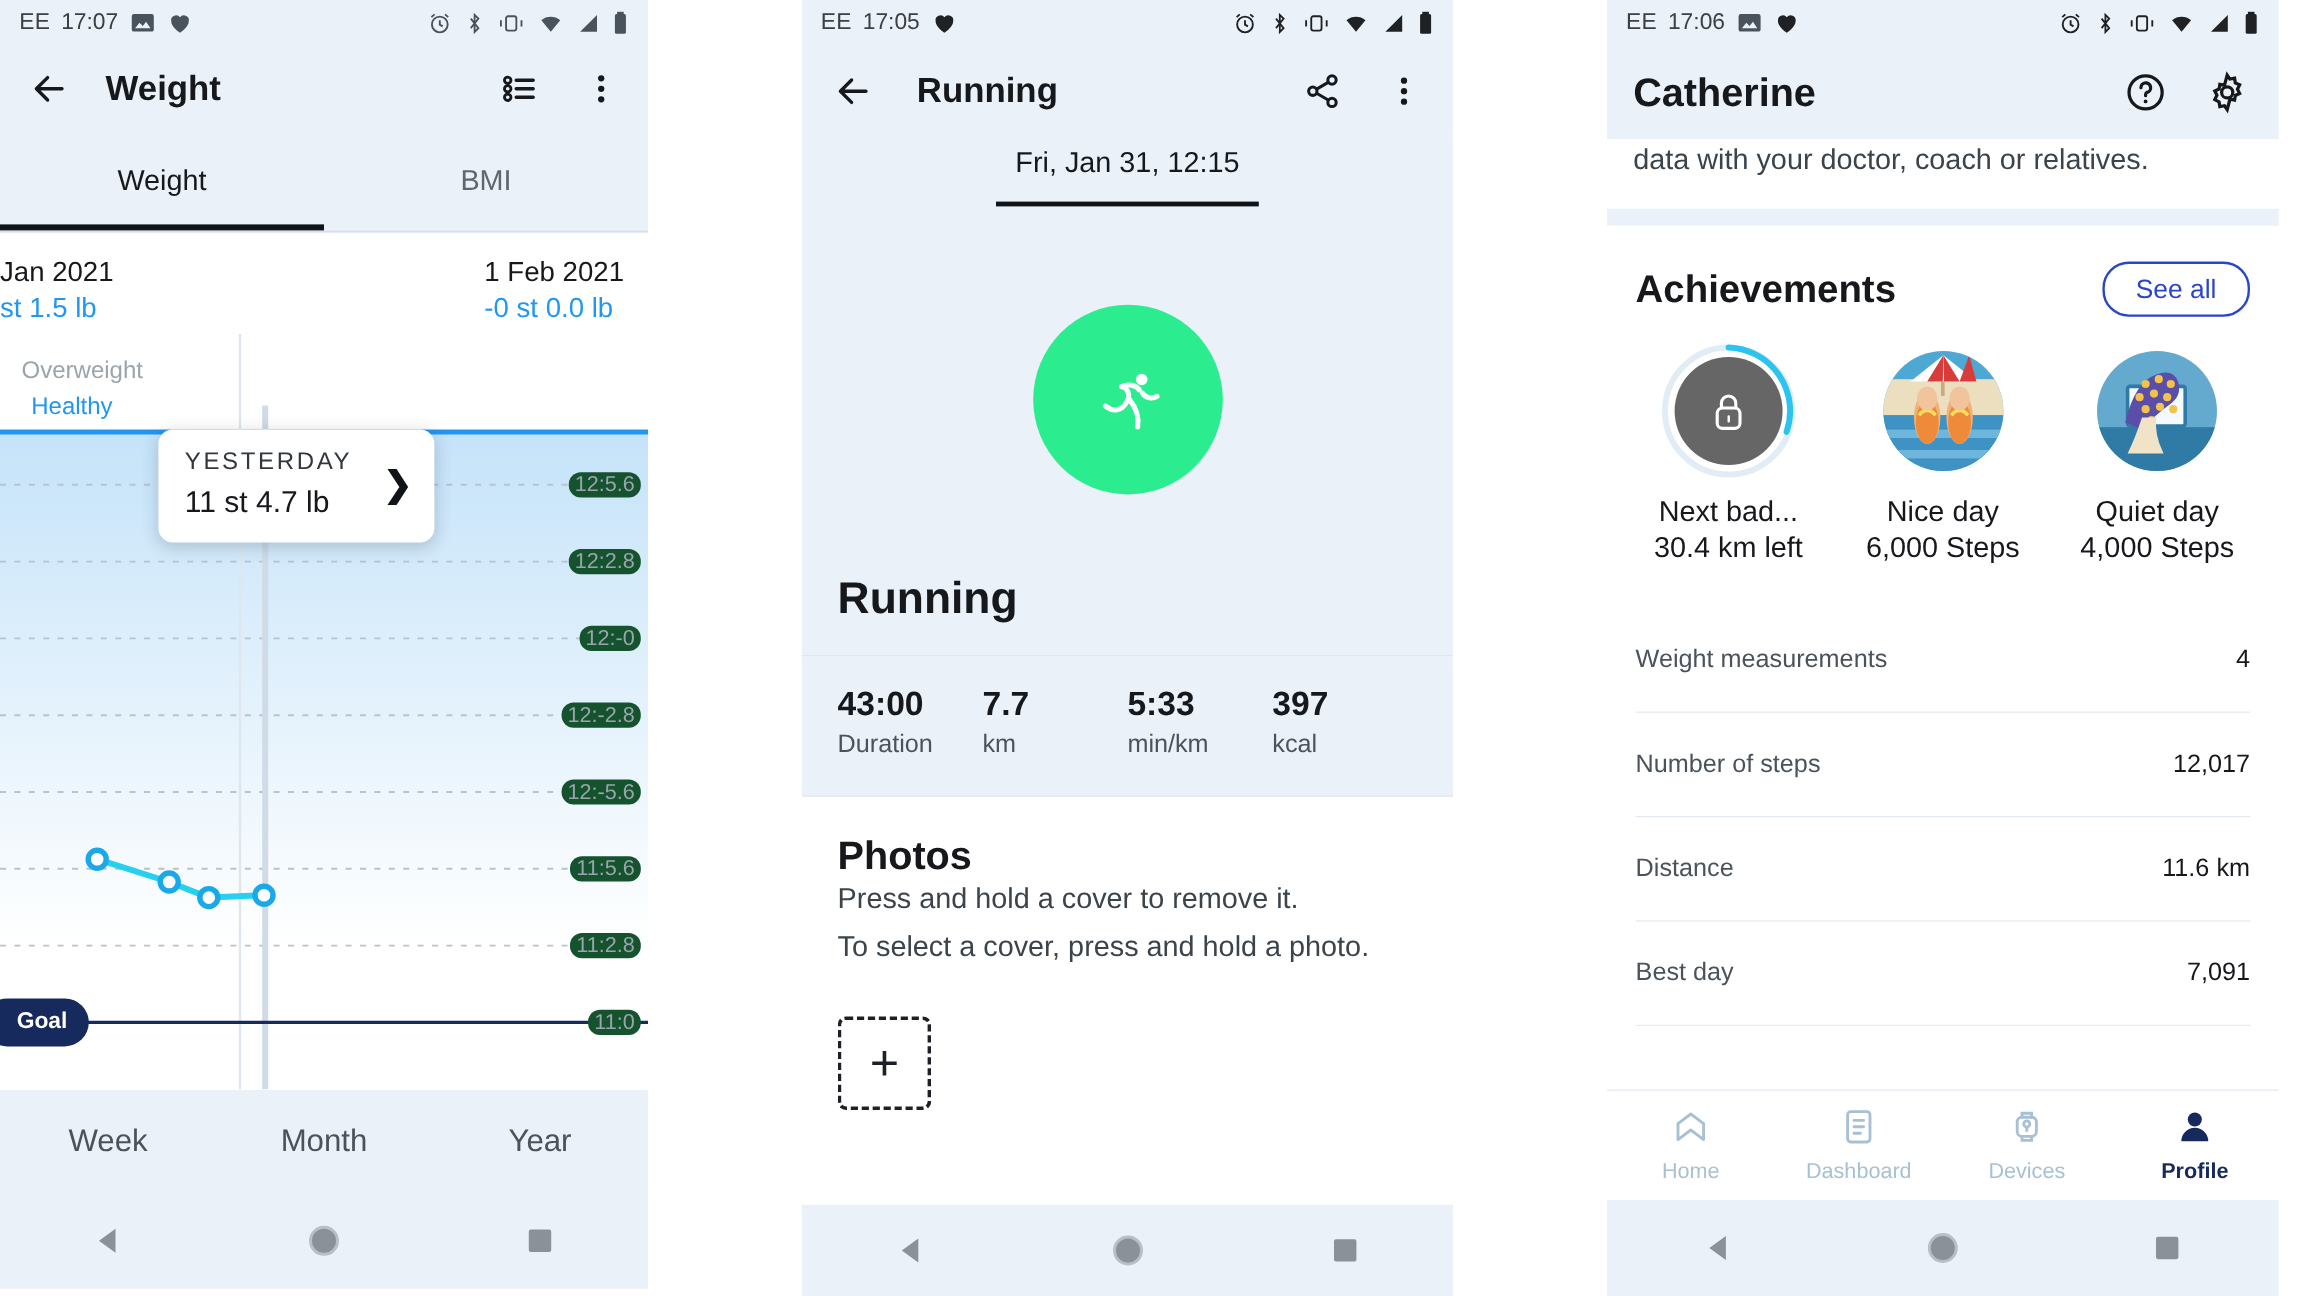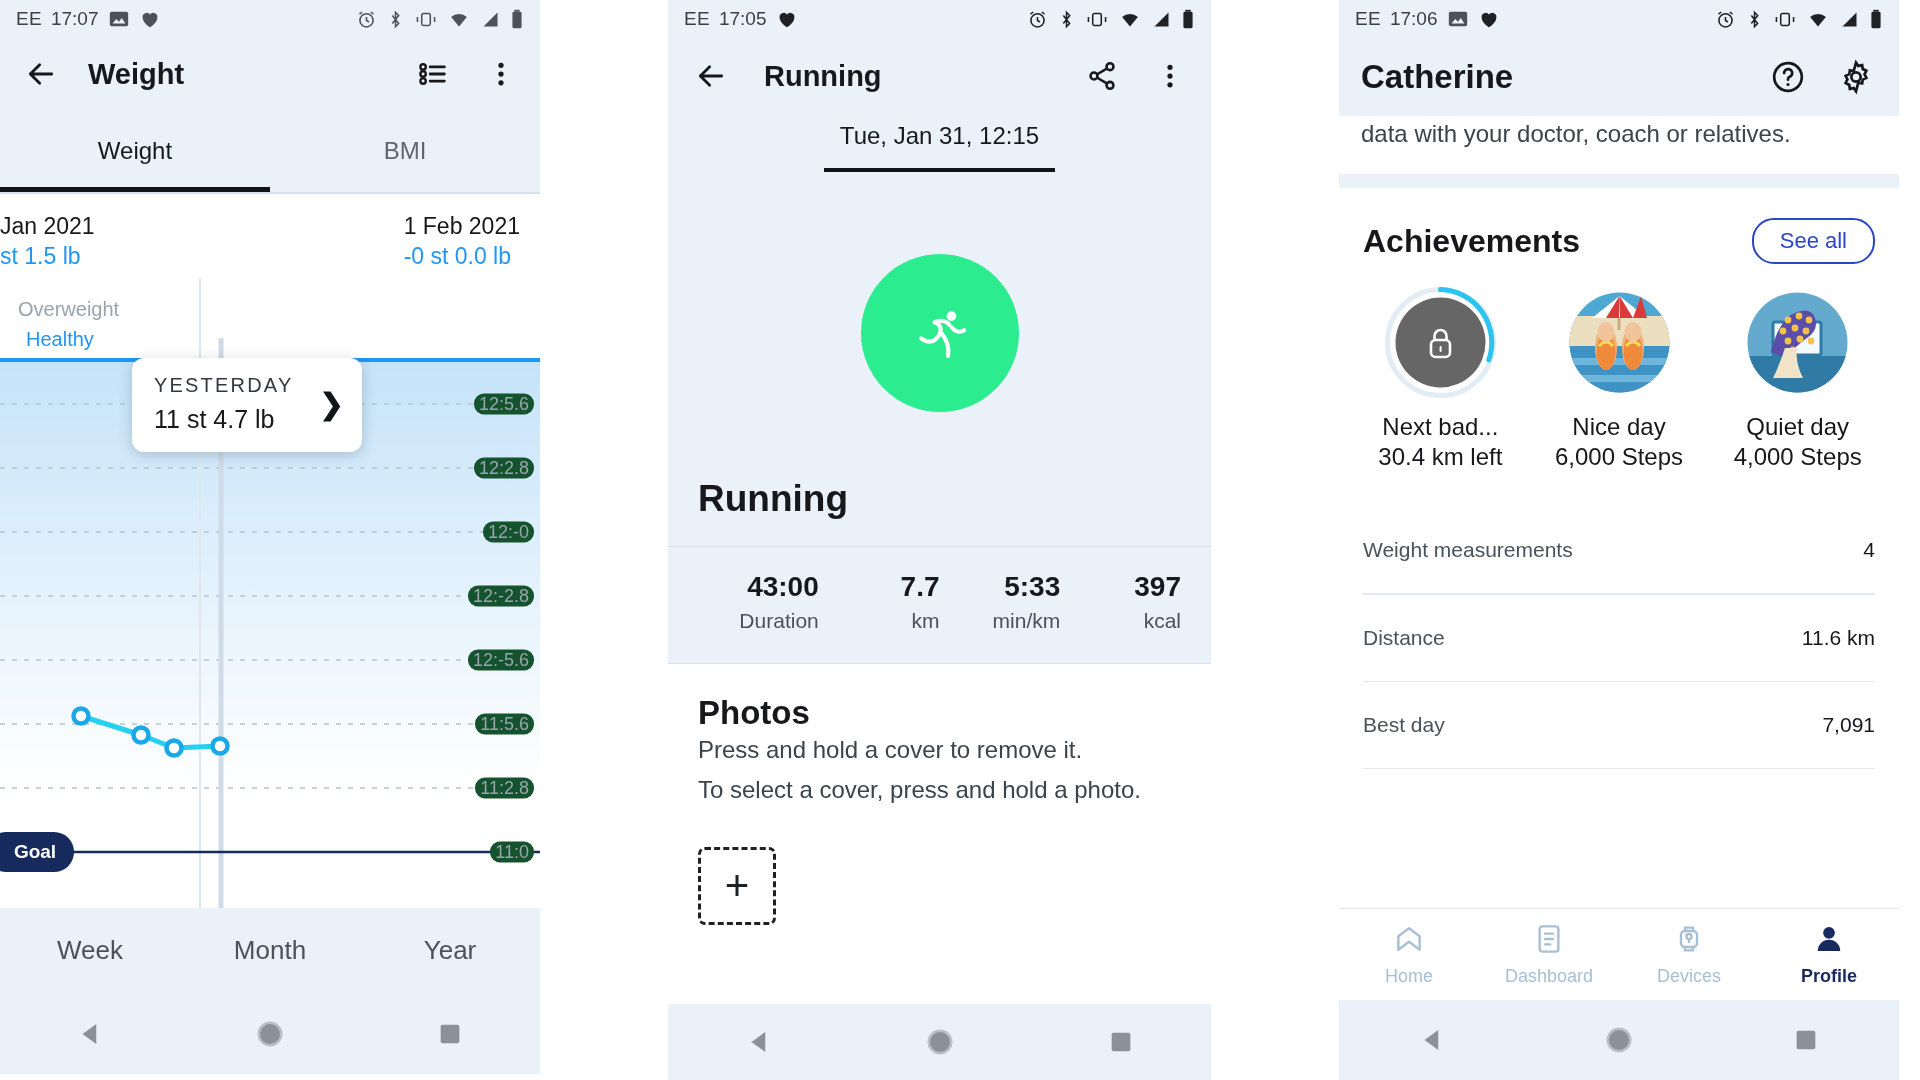--- a/index.html
+++ b/index.html
@@ -89,21 +89,21 @@
   
   .date-row { background: #eaf1f8; height: 74px; display:flex; align-items:flex-start; justify-content:center; }
   .date-tab { position: relative; font-size: 24px; color: #16181b; padding: 8px 18px 22px; cursor: pointer; }
   .date-tab::after { content:""; position:absolute; left:2px; right:2px; bottom:0; height:4px; background:#101418; }
   .hero { height: 290px; display: flex; align-items: center; justify-content: center; background:#eaf1f8; }
   .hero-circle { width: 158px; height: 158px; border-radius: 50%; background: #2bed8f;
                  display: flex; align-items: center; justify-content: center; }
   .act-title { font-size: 37px; font-weight: bold; color: #16181b; padding: 0 30px 26px; background:#eaf1f8; }
   .stat-divider { height: 1px; background: #d6e0ea; }
   .stats { display: flex; padding: 24px 30px 30px; background:#eaf1f8; }
-  .stat { flex: 1; text-align: right; }
+  .stat { flex: 1; text-align: left; }
   .stat .v { font-size: 28px; font-weight: bold; color: #16181b; }
   .stat .k { font-size: 21px; color: #4a525b; margin-top: 6px; }
   .p2-white { background: #ffffff; padding: 30px 30px 0; }
   .photos-h { font-size: 33px; font-weight: bold; color: #16181b; }
   .photos-p { font-size: 24px; color: #3b434b; line-height: 1.35; margin-top: 8px; }
   .addbox { width: 78px; height: 78px; border: 3px dashed #1d2024; border-radius: 7px;
             display: flex; align-items: center; justify-content: center; margin-top: 40px; cursor: pointer; }
   .addbox span { font-size: 42px; color: #1d2024; line-height: 0.7; font-weight: 300; }
 
   
@@ -389,21 +389,21 @@
           <svg width="30" height="30" viewBox="0 0 24 24">
               <circle cx="12" cy="5" r="2.1" fill="#16181b"></circle>
               <circle cx="12" cy="12" r="2.1" fill="#16181b"></circle>
               <circle cx="12" cy="19" r="2.1" fill="#16181b"></circle>
             </svg>
         </div>
       </div>
     </div>
 
     <div class="date-row">
-      <div class="date-tab">Tue, Jan 31, 12:15</div>
+      <div class="date-tab">Fri, Jan 31, 12:15</div>
     </div>
 
     <div class="hero">
       <div class="hero-circle">
         <svg width="86" height="86" viewBox="0 0 64 64" fill="none" stroke="#ffffff" stroke-width="3.1" stroke-linecap="round">
           <circle cx="40.5" cy="19.5" r="3.6" fill="#ffffff" stroke="none"></circle>
           <path d="M18 36c5 4 10 3 13-2 3-5 1-9-3-10"></path>
           <path d="M28 24c4-2 9-1 11 2"></path>
           <path d="M41 28c2 3 6 4 9 2"></path>
           <path d="M33 32c4 5 6 11 5 17"></path>
@@ -641,20 +641,24 @@
         <div class="badge-sub">4,000 Steps</div>
       </div>
     </div>
 
     <div class="rows">
       <div class="row">
         <span>Weight measurements</span>
         <span class="val">4</span>
       </div>
       <div class="row-div"></div>
+      <div class="row">
+        <span>Number of steps</span>
+        <span class="val">12,017</span>
+      </div>
       <div class="row-div"></div>
       <div class="row">
         <span>Distance</span>
         <span class="val">11.6 km</span>
       </div>
       <div class="row-div"></div>
       <div class="row">
         <span>Best day</span>
         <span class="val">7,091</span>
       </div>

